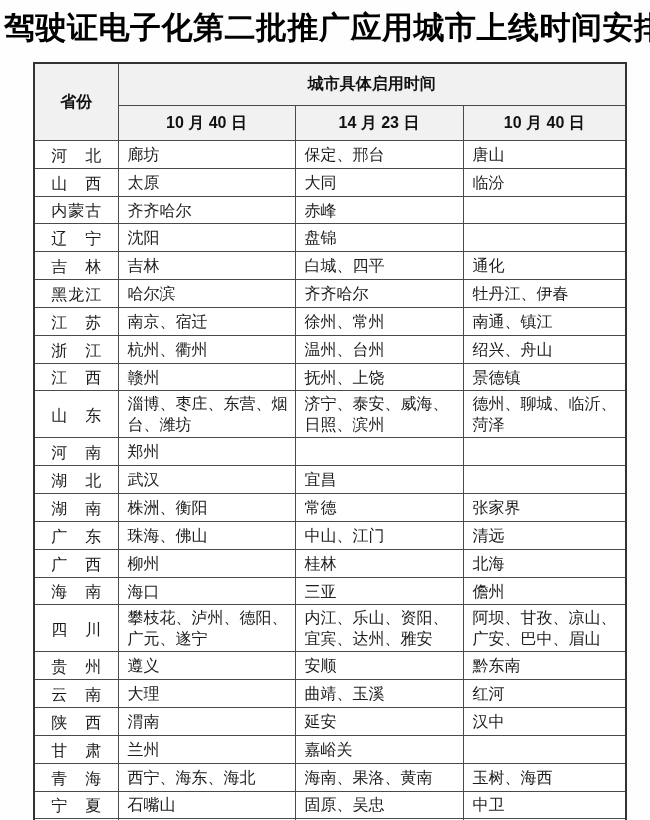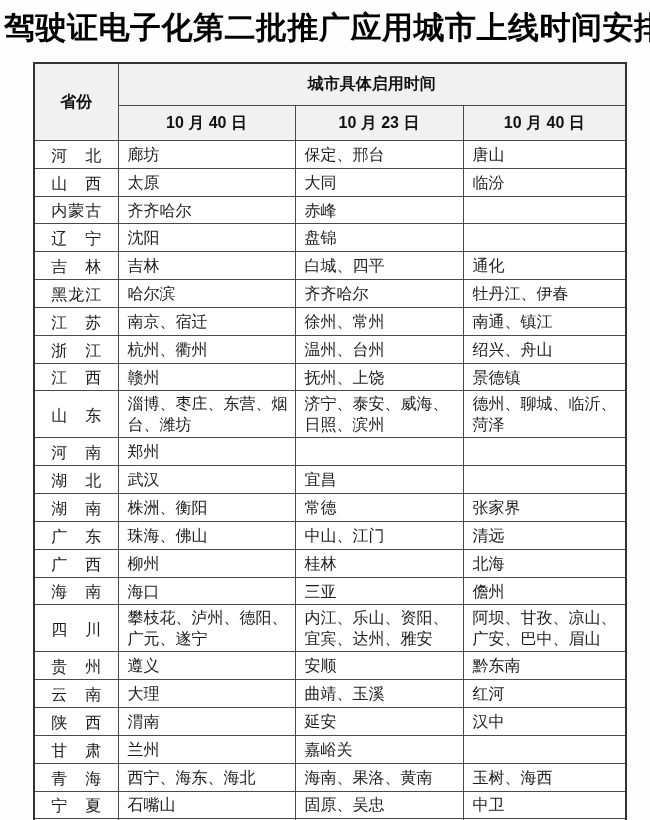--- a/index.html
+++ b/index.html
@@ -89,21 +89,21 @@
       <col class="c-d23">
       <col class="c-d26">
   </colgroup>
   <thead>
     <tr class="group-row">
       <th rowspan="2">省份</th>
       <th colspan="3">城市具体启用时间</th>
     </tr>
     <tr class="date-row">
       <th>10 月 40 日</th>
-      <th>10 月 23 日</th>
+      <th>14 月 23 日</th>
       <th>10 月 40 日</th>
     </tr>
   </thead>
   <tbody>
       <tr>
         <td class="prov-cell"><span class="prov">
             <span>河</span>
             <span>北</span>
           </span></td>
         <td class="city-cell">廊坊</td>

